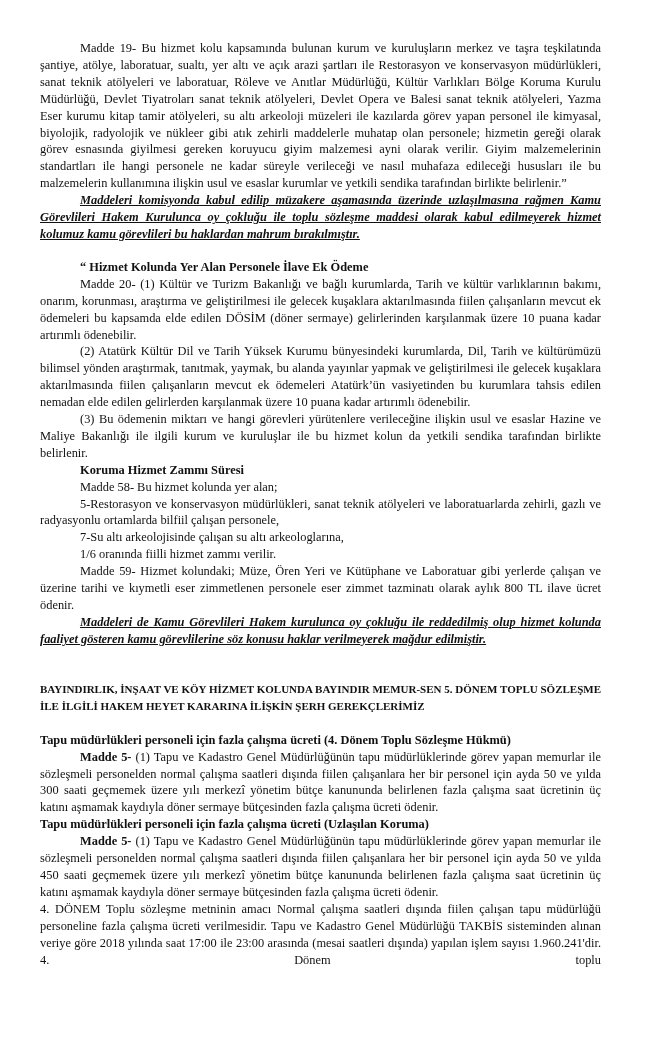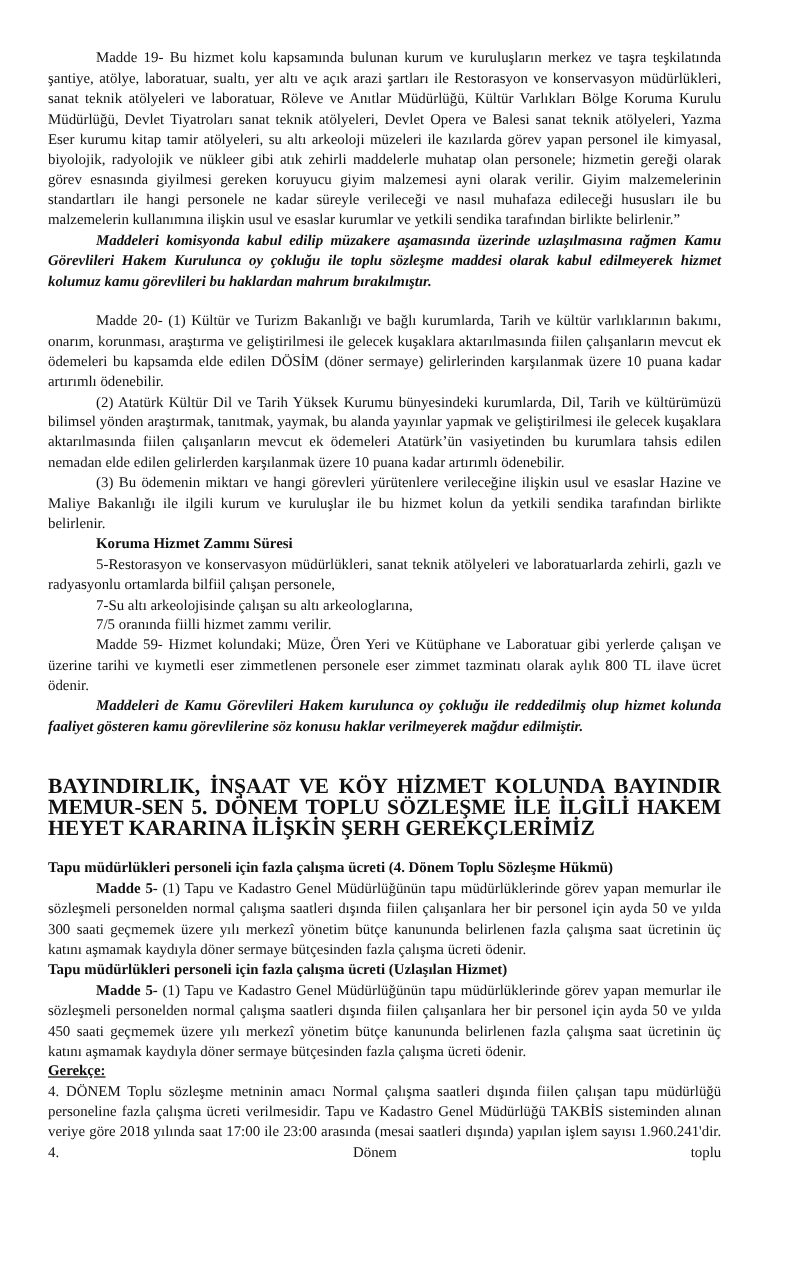--- a/index.html
+++ b/index.html
@@ -6,50 +6,51 @@
   body { width: 660px; height: 1061px; overflow: hidden; position: relative; }
   .page {
     position: absolute; left: 40px; top: 40px; width: 561px;
     font-family: "Liberation Serif", serif; font-size: 12.4px; color: #111;
     line-height: 16.9px;
   }
   p { margin: 0; text-align: justify; }
   .indent { text-indent: 40px; }
   .ind2 { padding-left: 40px; }
   .bold { font-weight: bold; }
-  .bi { font-weight: bold; font-style: italic; }
+  .bi { font-weight: bold; font-style: italic; text-decoration: underline; }
   .u { text-decoration: underline; }
-  .heading { font-weight: bold; font-size: 18px; line-height: 17.5px; text-align: justify; }
+  .heading { font-weight: bold; font-size: 11px; line-height: 17.5px; text-align: justify; }
   .gap-m { height: 16px; }
   .gap-l { height: 33px; }
 </style>
 </head>
 <body>
 
 <div class="page">
   <p class="indent">Madde 19- Bu hizmet kolu kapsamında bulunan kurum ve kuruluşların merkez ve taşra teşkilatında şantiye, atölye, laboratuar, sualtı, yer altı ve açık arazi şartları ile Restorasyon ve konservasyon müdürlükleri, sanat teknik atölyeleri ve laboratuar, Röleve ve Anıtlar Müdürlüğü, Kültür Varlıkları Bölge Koruma Kurulu Müdürlüğü, Devlet Tiyatroları sanat teknik atölyeleri, Devlet Opera ve Balesi sanat teknik atölyeleri, Yazma Eser kurumu kitap tamir atölyeleri, su altı arkeoloji müzeleri ile kazılarda görev yapan personel ile kimyasal, biyolojik, radyolojik ve nükleer gibi atık zehirli maddelerle muhatap olan personele; hizmetin gereği olarak görev esnasında giyilmesi gereken koruyucu giyim malzemesi ayni olarak verilir. Giyim malzemelerinin standartları ile hangi personele ne kadar süreyle verileceği ve nasıl muhafaza edileceği hususları ile bu malzemelerin kullanımına ilişkin usul ve esaslar kurumlar ve yetkili sendika tarafından birlikte belirlenir.”</p>
   <p class="indent bi">Maddeleri komisyonda kabul edilip müzakere aşamasında üzerinde uzlaşılmasına rağmen Kamu Görevlileri Hakem Kurulunca oy çokluğu ile toplu sözleşme maddesi olarak kabul edilmeyerek hizmet kolumuz kamu görevlileri bu haklardan mahrum bırakılmıştır.</p>
 
   <div class="gap-m"></div>
 
+  <p class="ind2 bold">“ Hizmet Kolunda Yer Alan Personele İlave Ek Ödeme</p>
   <p class="indent">Madde 20- (1) Kültür ve Turizm Bakanlığı ve bağlı kurumlarda, Tarih ve kültür varlıklarının bakımı, onarım, korunması, araştırma ve geliştirilmesi ile gelecek kuşaklara aktarılmasında fiilen çalışanların mevcut ek ödemeleri bu kapsamda elde edilen  DÖSİM (döner sermaye) gelirlerinden karşılanmak üzere 10 puana kadar artırımlı ödenebilir.</p>
   <p class="indent">(2) Atatürk Kültür Dil ve Tarih Yüksek Kurumu bünyesindeki kurumlarda, Dil, Tarih ve kültürümüzü bilimsel yönden araştırmak, tanıtmak, yaymak, bu alanda yayınlar yapmak ve geliştirilmesi ile gelecek kuşaklara aktarılmasında fiilen çalışanların mevcut ek ödemeleri Atatürk’ün vasiyetinden bu kurumlara tahsis edilen nemadan elde edilen gelirlerden karşılanmak üzere 10 puana kadar artırımlı ödenebilir.</p>
   <p class="indent">(3) Bu ödemenin miktarı ve hangi görevleri yürütenlere verileceğine ilişkin usul ve esaslar Hazine ve Maliye Bakanlığı ile ilgili kurum ve kuruluşlar ile bu hizmet kolun da yetkili sendika tarafından birlikte belirlenir.</p>
   <p class="ind2 bold">Koruma Hizmet Zammı Süresi</p>
+  <p class="ind2">Madde 58- Bu hizmet kolunda yer alan;</p>
   <p class="indent">5-Restorasyon ve konservasyon müdürlükleri, sanat teknik atölyeleri ve laboratuarlarda zehirli, gazlı ve radyasyonlu ortamlarda bilfiil çalışan personele,</p>
   <p class="ind2">7-Su altı arkeolojisinde çalışan su altı arkeologlarına,</p>
-  <p class="ind2">7/5 oranında fiilli hizmet zammı verilir.</p>
+  <p class="ind2">1/6 oranında fiilli hizmet zammı verilir.</p>
   <p class="indent">Madde 59- Hizmet kolundaki; Müze, Ören Yeri ve Kütüphane ve Laboratuar gibi yerlerde çalışan ve üzerine tarihi ve kıymetli eser zimmetlenen personele eser zimmet tazminatı olarak aylık 800 TL ilave ücret ödenir.</p>
   <p class="indent bi">Maddeleri de Kamu Görevlileri Hakem kurulunca oy çokluğu ile reddedilmiş olup hizmet kolunda faaliyet gösteren kamu görevlilerine söz konusu haklar verilmeyerek mağdur edilmiştir.</p>
 
   <div class="gap-l"></div>
 
   <p class="heading">BAYINDIRLIK, İNŞAAT VE KÖY HİZMET KOLUNDA BAYINDIR MEMUR-SEN 5. DÖNEM TOPLU SÖZLEŞME İLE İLGİLİ HAKEM HEYET KARARINA İLİŞKİN ŞERH GEREKÇLERİMİZ</p>
 
   <div class="gap-m"></div>
 
   <p class="bold">Tapu müdürlükleri personeli için fazla çalışma ücreti (4. Dönem Toplu Sözleşme Hükmü)</p>
   <p class="indent"><span class="bold">Madde 5-</span><span> (1) Tapu ve Kadastro Genel Müdürlüğünün tapu müdürlüklerinde görev yapan memurlar ile sözleşmeli personelden normal çalışma saatleri dışında fiilen çalışanlara her bir personel için ayda 50 ve yılda 300 saati geçmemek üzere yılı merkezî yönetim bütçe kanununda belirlenen fazla çalışma saat ücretinin üç katını aşmamak kaydıyla döner sermaye bütçesinden fazla çalışma ücreti ödenir.</span></p>
-  <p class="bold">Tapu müdürlükleri personeli için fazla çalışma ücreti (Uzlaşılan Hizmet)</p>
+  <p class="bold">Tapu müdürlükleri personeli için fazla çalışma ücreti (Uzlaşılan Koruma)</p>
   <p class="indent"><span class="bold">Madde 5-</span><span> (1) Tapu ve Kadastro Genel Müdürlüğünün tapu müdürlüklerinde görev yapan memurlar ile sözleşmeli personelden normal çalışma saatleri dışında fiilen çalışanlara her bir personel için ayda 50 ve yılda 450 saati geçmemek üzere yılı merkezî yönetim bütçe kanununda belirlenen fazla çalışma saat ücretinin üç katını aşmamak kaydıyla döner sermaye bütçesinden fazla çalışma ücreti ödenir.</span></p>
-  <p class="bold u">Gerekçe:</p>
   <p style="text-align-last: justify;">4. DÖNEM Toplu sözleşme metninin amacı Normal çalışma saatleri dışında fiilen çalışan tapu müdürlüğü personeline fazla çalışma ücreti verilmesidir. Tapu ve Kadastro Genel Müdürlüğü TAKBİS sisteminden alınan veriye göre 2018 yılında saat 17:00 ile 23:00 arasında (mesai saatleri dışında) yapılan işlem sayısı 1.960.241'dir. 4. Dönem toplu</p>
 </div>
 
 </body></html>

